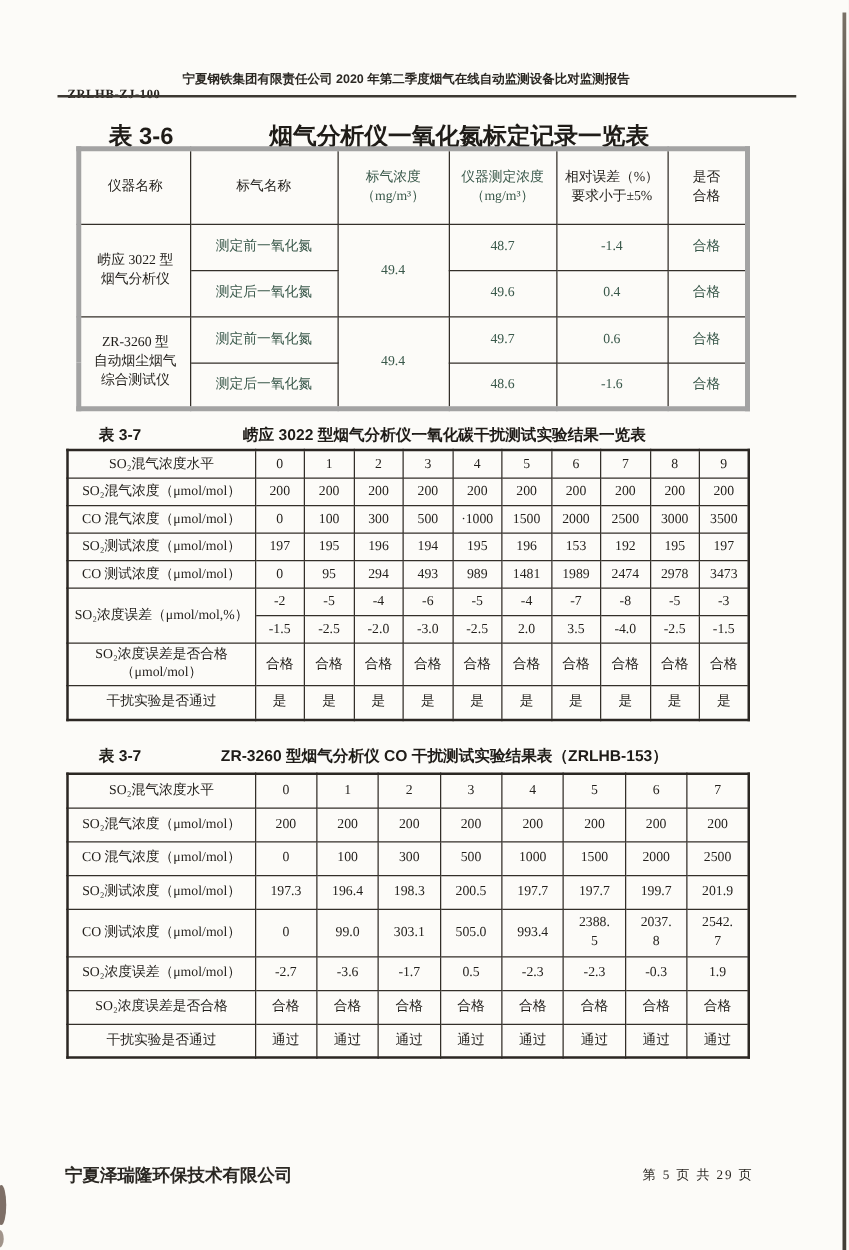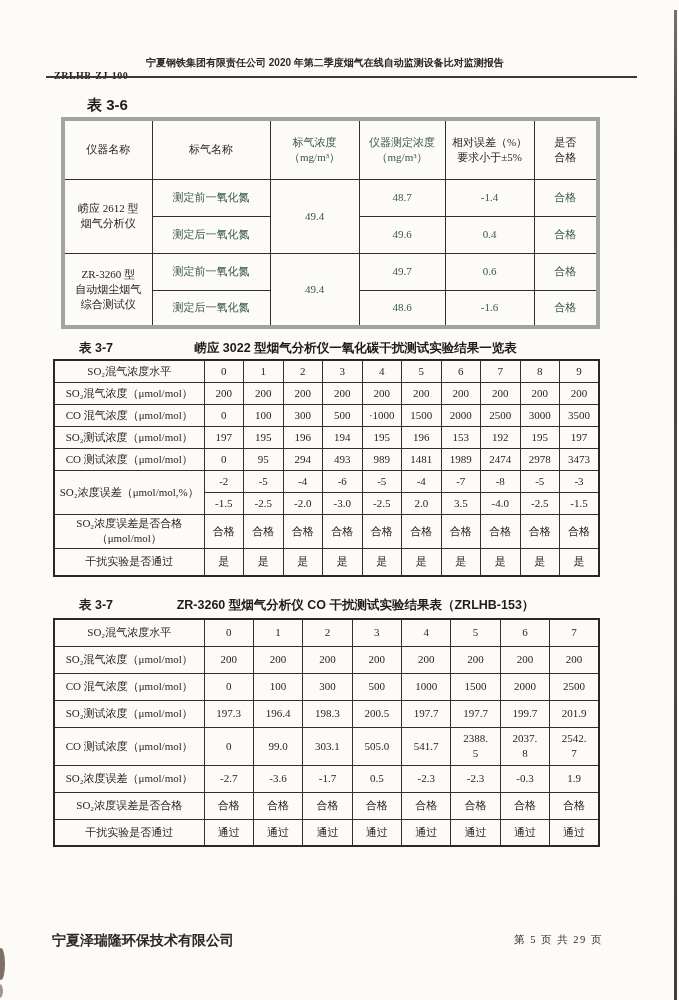--- a/index.html
+++ b/index.html
@@ -9,21 +9,21 @@
 
   
   .hdr-num { position:absolute; left:54px; top:57px; font-size:10px; font-weight:bold; letter-spacing:.5px;margin-top:13px; }
   .hdr-title { position:absolute; left:146px; top:56px; font-size:10px; font-weight:bold; white-space:nowrap;
                font-family:"Liberation Sans","DejaVu Sans",sans-serif; color:#2b2823; }
   .hdr-rule { position:absolute; left:46px; top:76px; width:591px; height:2px; background:#3c3832; }
 
   
   .cap { position:absolute; display:flex; align-items:flex-end; font-weight:bold;
          font-family:"Liberation Sans","DejaVu Sans",sans-serif; color:#1f1c18; }
-  .cap1 { left:61px; top:96px; width:535px; font-size:15px; }
+  .cap1 { left:61px; top:96px; width:535px; font-size:19px; }
   .cap2 { left:53px; top:340px; width:545px; font-size:12.5px; }
   .cap3 { left:53px; top:597px; width:545px; font-size:12.5px; }
   .cap-label { margin-left:26px; white-space:nowrap; }
   .cap2 .cap-label, .cap3 .cap-label { }
   .cap-title { flex:1; text-align:center; white-space:nowrap; }
 
   
   table { position:absolute; border-collapse:collapse; table-layout:fixed; }
   th, td { border:1px solid #332f29; text-align:center; vertical-align:middle;
            padding:1px 2px; white-space:pre-line; overflow:hidden; line-height:1.35; }
@@ -56,20 +56,21 @@
 <body>
 
 <div class="page">
 
   <div class="hdr-num">ZRLHB-ZJ-100</div>
   <div class="hdr-title">宁夏钢铁集团有限责任公司 2020 年第二季度烟气在线自动监测设备比对监测报告</div>
   <div class="hdr-rule"></div>
 
   <div class="cap cap1">
     <span class="cap-label">表 3-6</span>
+    <span class="cap-title">烟气分析仪一氧化氮标定记录一览表</span>
   </div>
 
   <table class="t1">
     <colgroup>
       <col style="width:89px">
         <col style="width:118px">
         <col style="width:89px">
       <col style="width:86px">
         <col style="width:89px">
         <col style="width:64px">
@@ -81,21 +82,21 @@
       <th class="green">标气浓度
 （mg/m³）</th>
       <th class="green">仪器测定浓度
 （mg/m³）</th>
       <th>相对误差（%）
 要求小于±5%</th>
       <th>是否
 合格</th>
     </tr>
     <tr>
-      <td class="name" rowspan="2">崂应 2612 型
+      <td class="name" rowspan="2">崂应 3022 型
 烟气分析仪</td>
       <td class="green">测定前一氧化氮</td>
       <td class="green" rowspan="2">49.4</td>
       <td class="green">48.7</td>
       <td class="green">-1.4</td>
       <td class="green">合格</td>
     </tr>
     <tr>
       <td class="green">测定后一氧化氮</td>
       <td class="green">49.6</td>
@@ -336,21 +337,21 @@
           <td>199.7</td>
           <td>201.9</td>
         </tr>
     <tr class="r38">
       <td class="lbl">CO 测试浓度（μmol/mol）</td>
 
     <td>0</td>
           <td>99.0</td>
           <td>303.1</td>
           <td>505.0</td>
-          <td>541.7</td>
+          <td>993.4</td>
           <td>2388.
 5</td>
           <td>2037.
 8</td>
           <td>2542.
 7</td>
         </tr>
     <tr class="r27">
       <td class="lbl">SO₂浓度误差（μmol/mol）</td>
 

